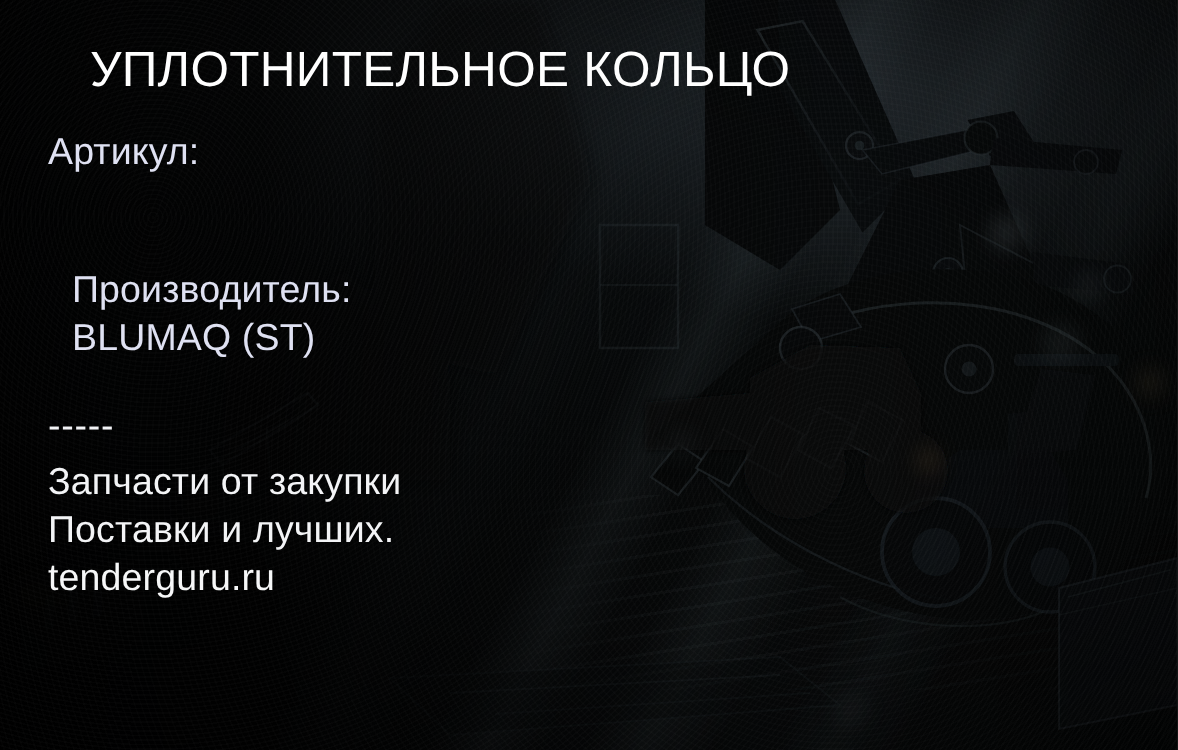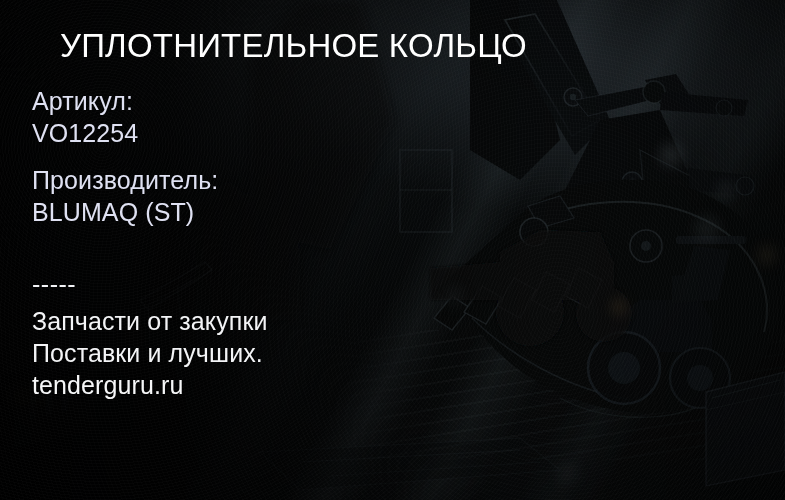--- a/index.html
+++ b/index.html
@@ -110,21 +110,21 @@
     line-height: 40px;
     font-weight: 400;
     color: #ffffff;
     letter-spacing: .2px;
     white-space: nowrap;
     margin-left: 28px;
   }
 
   .field-block { position: absolute; left: 0; }
   .block-article { top: 85px; }
-  .block-maker   { top: 164px; }
+  .block-maker   { top: 177px; margin-left: 16px; }
 
   .field-label,
   .field-value {
     display: block;
     font-size: 25px;
     line-height: 32px;
     font-weight: 400;
     color: #dfe1f2;
     letter-spacing: .1px;
     white-space: nowrap;
@@ -300,21 +300,20 @@
 
   <div class="bg-layer bg-vignette"></div>
   <div class="bg-layer bg-grain"></div>
 
   <div class="content">
 
     <div class="product-title">УПЛОТНИТЕЛЬНОЕ КОЛЬЦО</div>
 
     <div class="field-block block-article">
       <span class="field-label">Артикул:</span>
-      <span class="field-value">VO12254</span>
     </div>
 
     <div class="field-block block-maker">
       <span class="field-label">Производитель:</span>
       <span class="field-value">BLUMAQ (ST)</span>
     </div>
 
     <div class="separator">-----</div>
 
     <div class="tagline">

